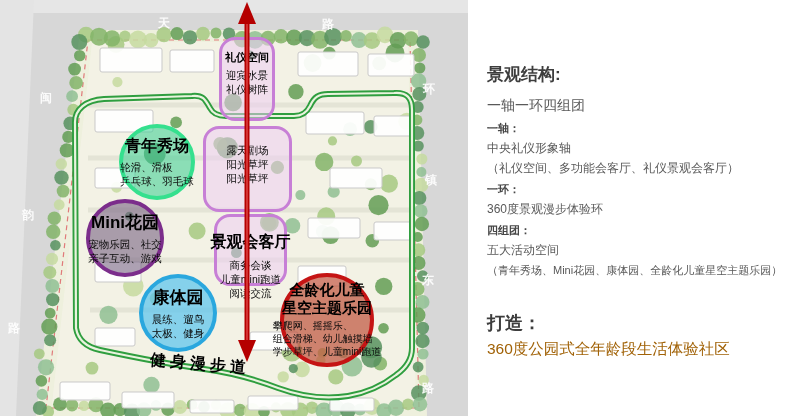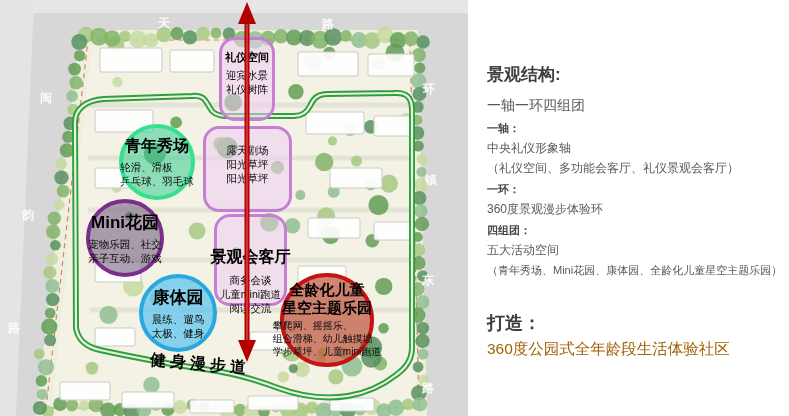--- a/index.html
+++ b/index.html
@@ -297,21 +297,21 @@
     </div>
 
     <div class="azone big" style="left:203px;top:126px;width:89px;height:86px;padding-top:9px;">
       <div class="zitems" style="margin-top:6px;">
         <div>露天剧场</div>
         <div>阳光草坪</div>
         <div>阳光草坪</div>
       </div>
     </div>
 
-    <div class="azone big" style="left:214px;top:214px;width:73px;height:92px;padding-top:30px;">
+    <div class="azone big" style="left:214px;top:214px;width:73px;height:72px;padding-top:15px;">
       <div class="ztitle">景观会客厅</div>
       <div class="zitems" style="margin-top:6px;">
         <div>商务会谈</div>
         <div>儿童mini跑道</div>
         <div>阅读交流</div>
       </div>
     </div>
 
     <div class="czone cz-green" style="left:119px;top:124px;width:76px;height:76px;">
       <div class="ztitle">青年秀场</div>

